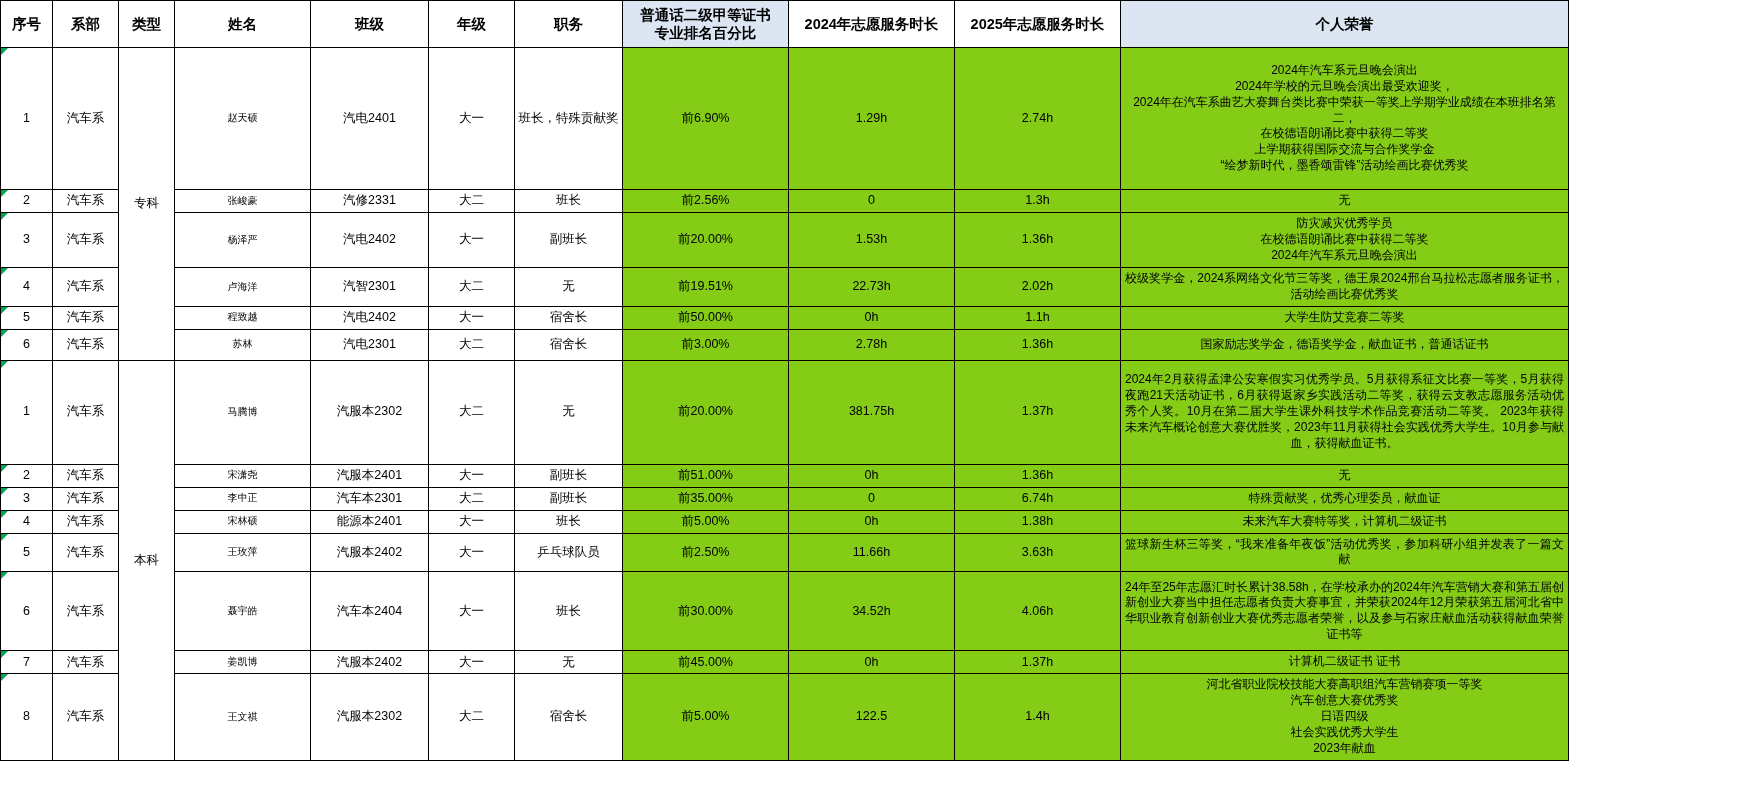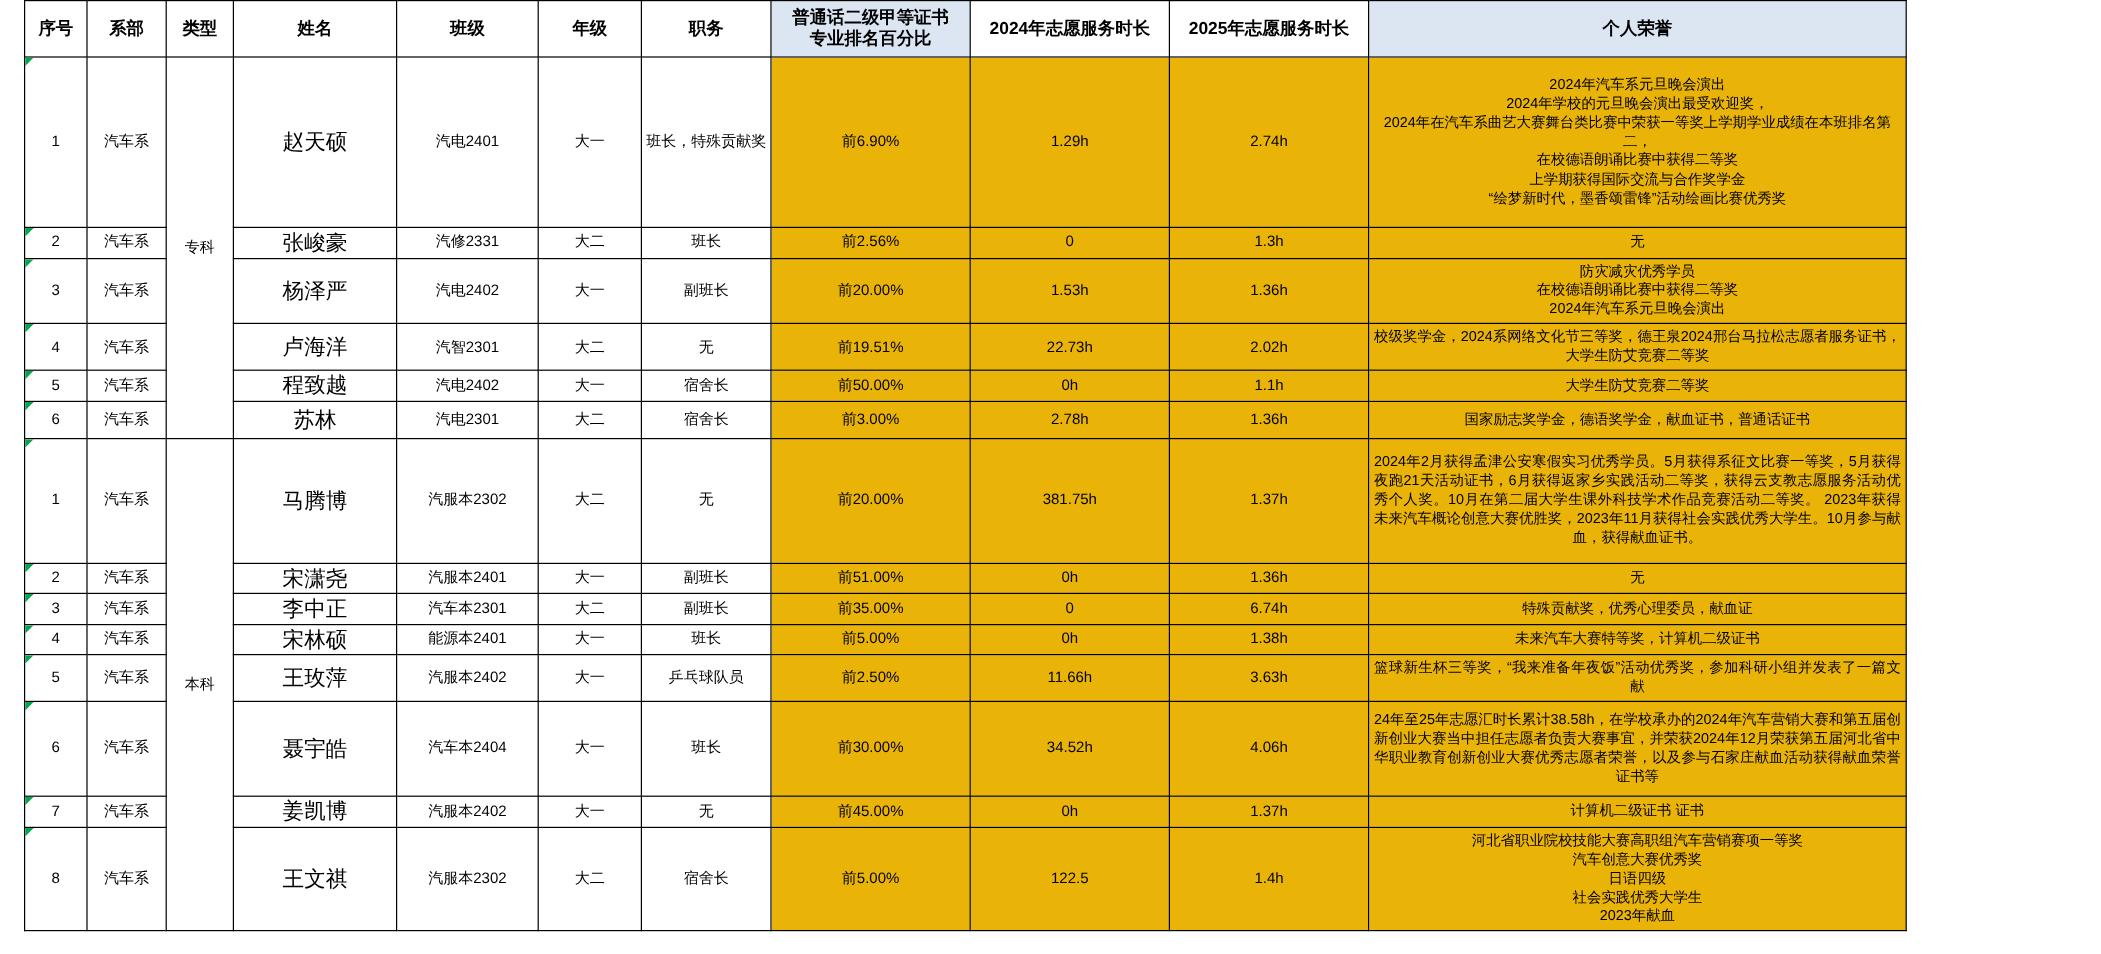--- a/index.html
+++ b/index.html
@@ -9,21 +9,20 @@
   }
   body {
     width: 1751px;
     height: 795px;
     font-family: "Liberation Sans", sans-serif;
     overflow: hidden;
   }
   .sheet {
     width: 1376px;
     position: relative;
-    margin-left: 20px;
   }
   table {
     border-collapse: collapse;
     table-layout: fixed;
     width: 1568px;
     font-size: 12.5px;
     color: #000000;
   }
   td, th {
     border: 1px solid #000000;
@@ -37,21 +36,21 @@
   thead td {
     font-weight: bold;
     font-size: 14.5px;
     height: 44px;
     background: #ffffff;
   }
   thead td.shaded {
     background: #dce5f2;
   }
   td.shaded {
-    background: #eab308;
+    background: #84cc16;
   }
   
   col.c-idx    { width: 52px; }
   col.c-dept   { width: 66px; }
   col.c-type   { width: 56px; }
   col.c-name   { width: 136px; }
   col.c-class  { width: 118px; }
   col.c-grade  { width: 86px; }
   col.c-post   { width: 108px; }
   col.c-rank   { width: 166px; }
@@ -74,21 +73,21 @@
   .corner::before {
     content: "";
     position: absolute;
     left: 0;
     top: 0;
     width: 0;
     height: 0;
     border-left: 7px solid #00a650;
     border-bottom: 7px solid transparent;
   }
-  .name-cell { font-size: 18px; }
+  .name-cell { font-size: 10px; }
   .tall-1 { height: 142px; }
   .row-sm { height: 21px; }
   .row-md { height: 30px; }
 </style>
 </head>
 <body>
 
 <div class="sheet">
 <table>
   <colgroup>
@@ -174,21 +173,21 @@
     <tr style="height:31px">
       <td class="corner">4</td>
       <td>汽车系</td>
       <td class="name-cell">卢海洋</td>
       <td>汽智2301</td>
       <td>大二</td>
       <td>无</td>
       <td class="shaded">前19.51%</td>
       <td class="shaded">22.73h</td>
       <td class="shaded">2.02h</td>
-      <td class="shaded honor-cell just">校级奖学金，2024系网络文化节三等奖，德王泉2024邢台马拉松志愿者服务证书，大学生防艾竞赛二等奖</td>
+      <td class="shaded honor-cell just">校级奖学金，2024系网络文化节三等奖，德王泉2024邢台马拉松志愿者服务证书，活动绘画比赛优秀奖</td>
     </tr>
 
     <tr class="row-sm">
       <td class="corner">5</td>
       <td>汽车系</td>
       <td class="name-cell">程致越</td>
       <td>汽电2402</td>
       <td>大一</td>
       <td>宿舍长</td>
       <td class="shaded">前50.00%</td>

